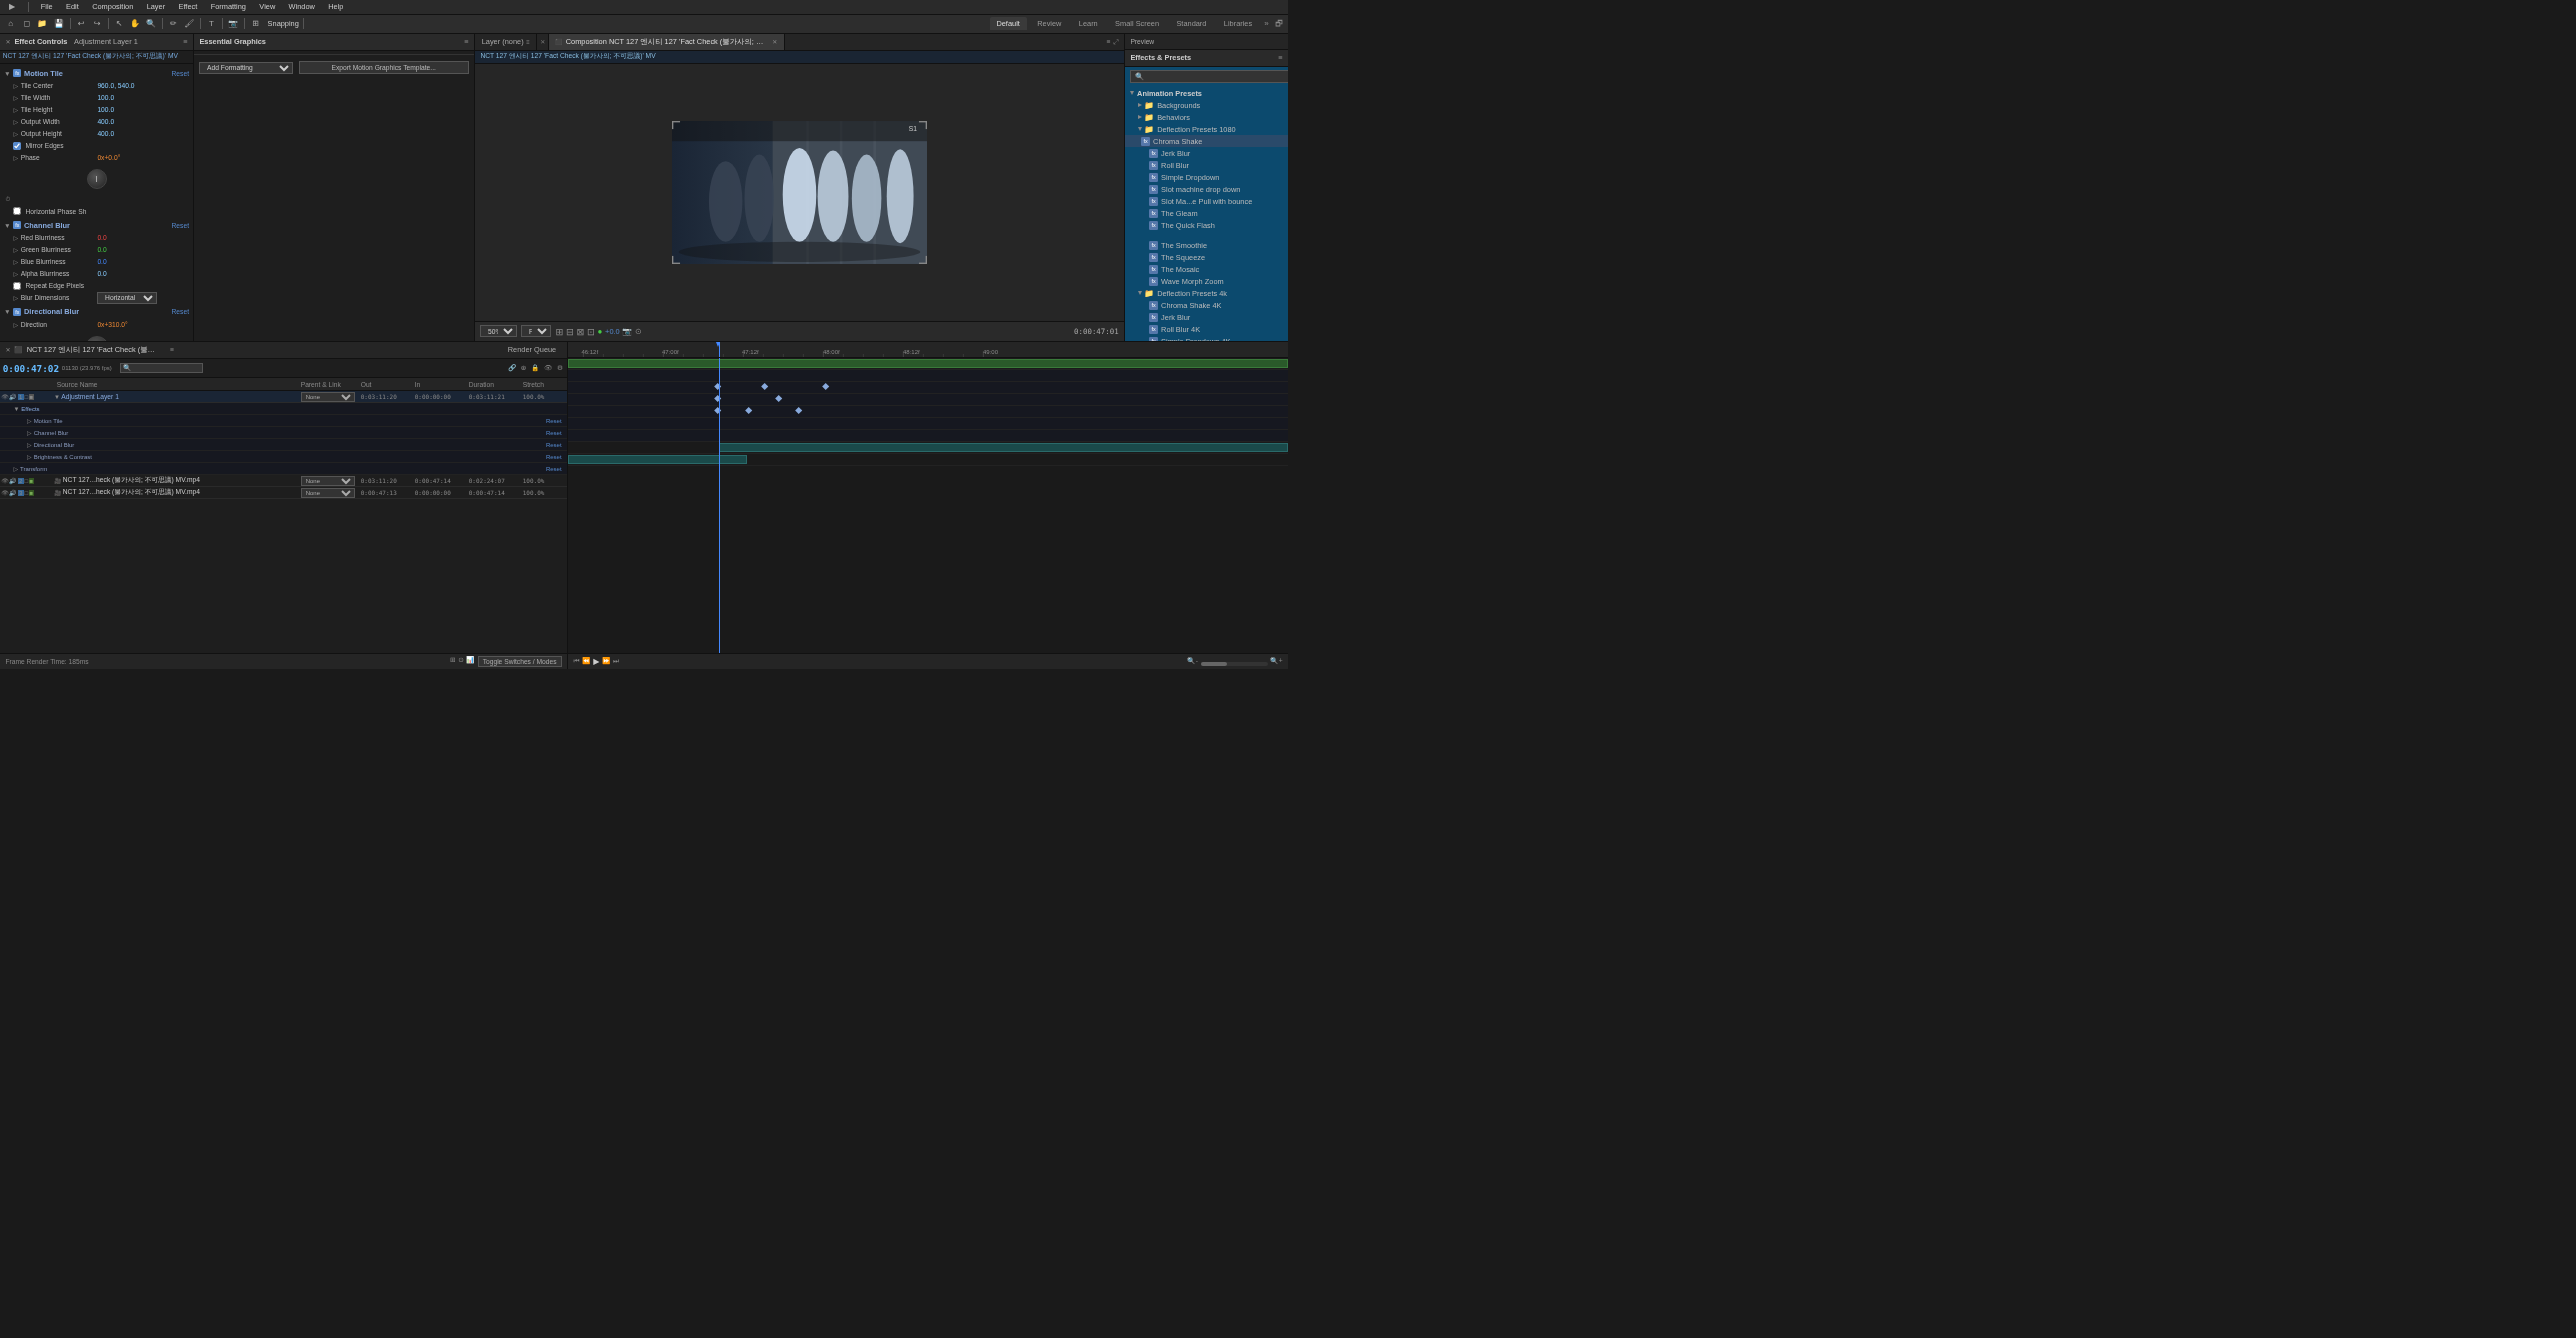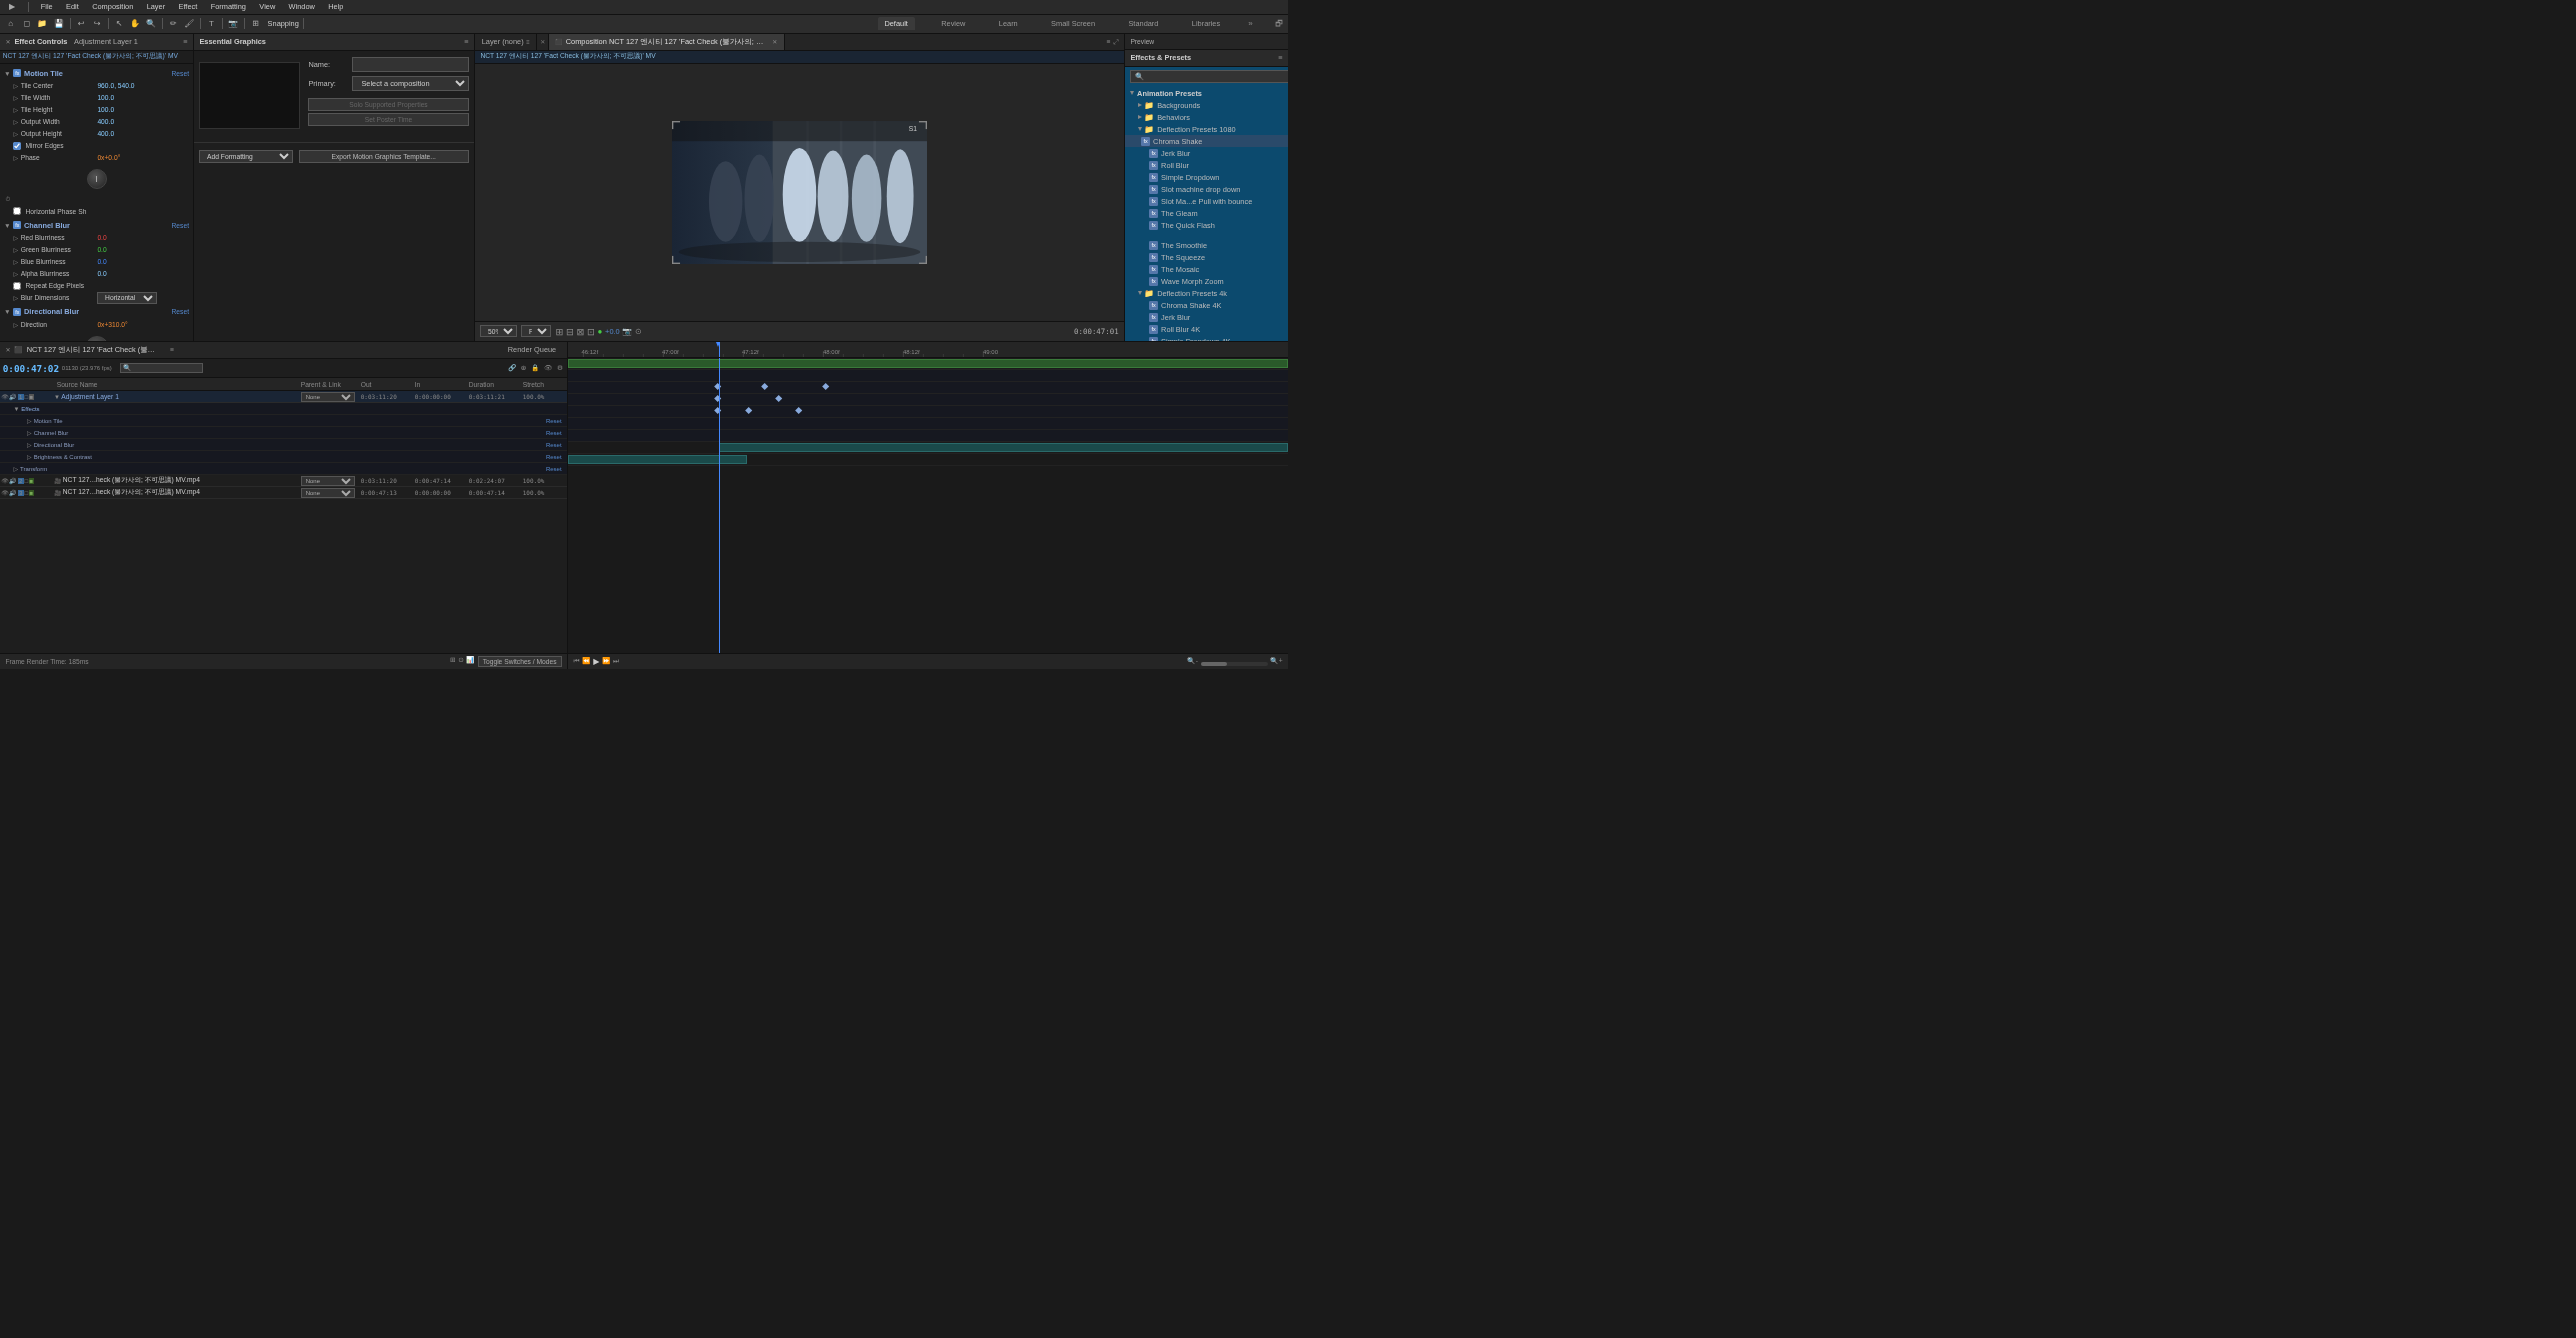--- a/index.html
+++ b/index.html
@@ -551,21 +551,21 @@
   <div class="toolbar-btn">🖌</div>
   <div class="toolbar-separator"></div>
   <div class="toolbar-btn">T</div>
   <div class="toolbar-separator"></div>
   <div class="toolbar-btn">📷</div>
   <div class="toolbar-separator"></div>
   <div class="toolbar-btn">⊞</div>
   <span class="snapping-label">Snapping</span>
   <div class="toolbar-separator"></div>
 
-  <div style="margin-left:auto; display:flex; align-items:center; gap:20px;">
+  <div style="margin-left:auto; display:flex; align-items:center; gap:4px;">
     <div class="ws-tab active">Default</div>
     <div class="ws-tab">Review</div>
     <div class="ws-tab">Learn</div>
     <div class="ws-tab">Small Screen</div>
     <div class="ws-tab">Standard</div>
     <div class="ws-tab">Libraries</div>
     <div class="ws-icon">»</div>
     <div class="ws-icon">🗗</div>
   </div>
 </div>
@@ -703,39 +703,20 @@
 
         </div>
 
       </div>
     </div>
 
     <div class="essential-graphics-panel">
       <div class="panel-header">
         <span style="font-size:7.4px; color:#ccc; font-weight:bold;">Essential Graphics</span>
         <span class="panel-menu-btn">≡</span>
-      </div>
-      <div style="display:flex; padding:5.4px;">
-        <div class="eg-preview" style="background:#111; border:0.7px solid #333;"></div>
-        <div style="flex:1; padding-left:8px;">
-          <div class="eg-form-row">
-            <span class="eg-form-label">Name:</span>
-            <input type="text" class="eg-form-select" placeholder="" style="">
-          </div>
-          <div class="eg-form-row">
-            <span class="eg-form-label">Primary:</span>
-            <select class="eg-form-select">
-              <option>Select a composition</option>
-            </select>
-          </div>
-          <div style="margin-top:5.4px;">
-            <button class="eg-btn disabled">Solo Supported Properties</button>
-            <button class="eg-btn disabled">Set Poster Time</button>
-          </div>
-        </div>
       </div>
       <div style="border-top:0.7px solid #333; margin-top:2.7px;"></div>
       <div style="padding:5.4px; display:flex; justify-content:space-between; align-items:center;">
         <select class="dropdown-select" style="width:94px;">
           <option>Add Formatting</option>
         </select>
         <button class="eg-btn" style="width:auto; flex:1; margin-left:5.4px;">Export Motion Graphics Template...</button>
       </div>
     </div>
 

